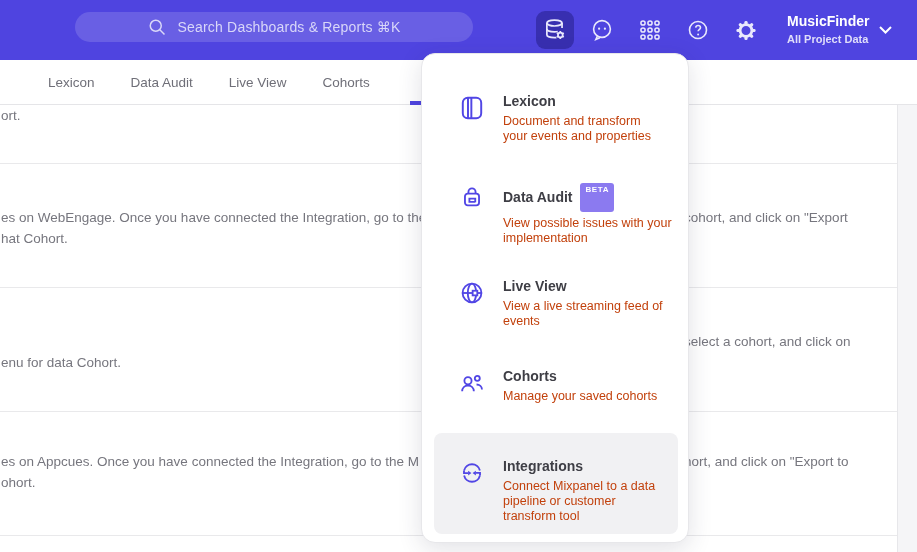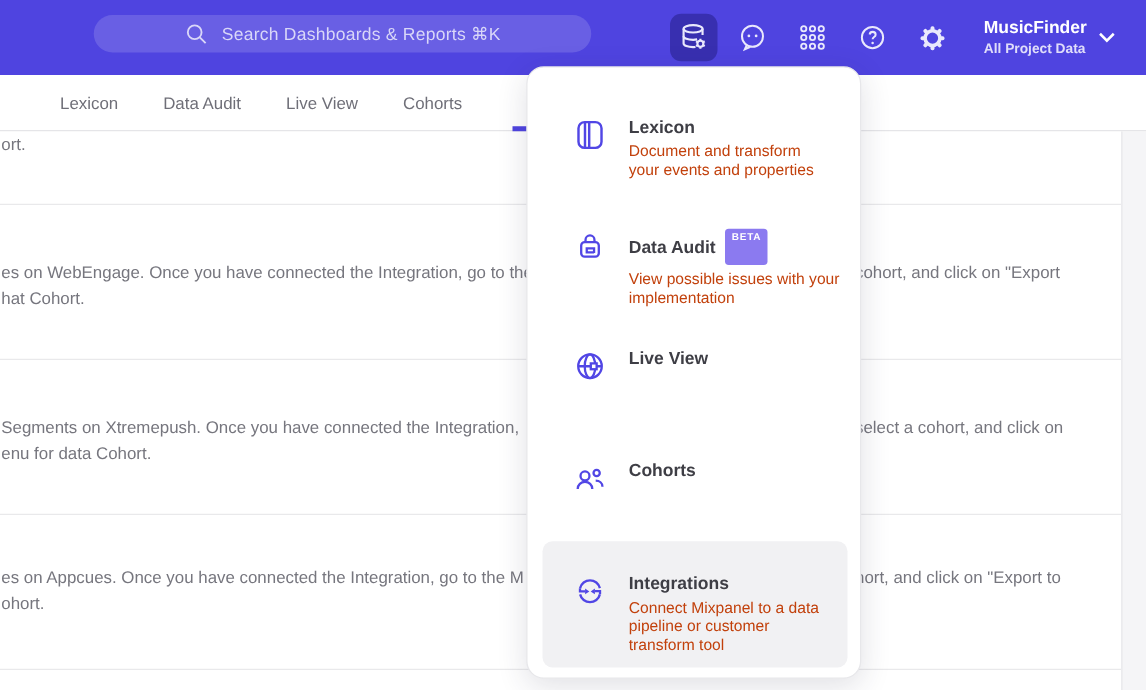--- a/index.html
+++ b/index.html
@@ -54,21 +54,20 @@
 
 <div class="stage">
 
   <div class="content">
     <span class="frag" style="left:1px; top:3px;">ort.</span>
     <div class="divider" style="top:58px;"></div>
     <span class="frag" style="left:1px; top:105px;">es on WebEngage. Once you have connected the Integration, go to the</span>
     <span class="frag" style="left:684px; top:105px;">cohort, and click on "Export</span>
     <span class="frag" style="left:1px; top:126px;">hat Cohort.</span>
     <div class="divider" style="top:182px;"></div>
-    <span class="frag" style="left:1px; top:229px;">Segments on Xtremepush. Once you have connected the Integration,</span>
     <span class="frag" style="left:684px; top:229px;">select a cohort, and click on</span>
     <span class="frag" style="left:1px; top:250px;">enu for data Cohort.</span>
     <div class="divider" style="top:306px;"></div>
     <span class="frag" style="left:1px; top:349px;">es on Appcues. Once you have connected the Integration, go to the M</span>
     <span class="frag" style="left:684px; top:349px;">hort, and click on "Export to</span>
     <span class="frag" style="left:1px; top:370px;">ohort.</span>
     <div class="divider" style="top:430px;"></div>
     <div class="gutter"></div>
   </div>
 
@@ -199,34 +198,37 @@
       <svg class="mi-icon" viewBox="0 0 24 24" fill="none" stroke="#5146e5" stroke-width="1.7">
         <circle cx="12" cy="12" r="8.7"></circle>
         <ellipse cx="12" cy="12" rx="3.9" ry="8.7"></ellipse>
         <line x1="3.3" y1="12" x2="20.7" y2="12"></line>
         <rect x="12.6" y="9.9" width="4.3" height="4.3" fill="#ffffff"></rect>
       </svg>
       <div class="mi-text">
         <div class="mi-title-row">
             <span class="mi-title">Live View</span>
           </div>
+        <div class="mi-desc">View a live streaming feed of
+events</div>
       </div>
     </div>
 
     <div class="menu-item mi-4">
       <svg class="mi-icon" viewBox="0 0 24 24" fill="none" stroke="#5146e5" stroke-width="1.7">
         <circle cx="8.3" cy="9.9" r="3.3"></circle>
         <path d="M2.9 19.6c0-3.2 2.4-5.3 5.4-5.3s5.4 2.1 5.4 5.3"></path>
         <circle cx="16.9" cy="7.7" r="2.3"></circle>
         <path d="M16.2 13.4c2.8 0 5 1.8 5 4.5"></path>
       </svg>
       <div class="mi-text">
         <div class="mi-title-row">
             <span class="mi-title">Cohorts</span>
           </div>
+        <div class="mi-desc">Manage your saved cohorts</div>
       </div>
     </div>
 
     <div class="menu-item mi-5">
       <svg class="mi-icon" viewBox="0 0 24 24" fill="none" stroke="#5146e5" stroke-width="1.7">
         <path d="M4.7 9.7a7.5 7.5 0 0 1 14.6 0"></path>
         <path d="M19.3 14.3a7.5 7.5 0 0 1-14.6 0"></path>
         <path d="M4.6 9.7v2.4h4"></path>
         <path d="M19.4 14.3v-2.4h-4"></path>
         <polygon points="8.4,9.9 11.5,12.1 8.4,14.3" fill="#5146e5" stroke="none"></polygon>

